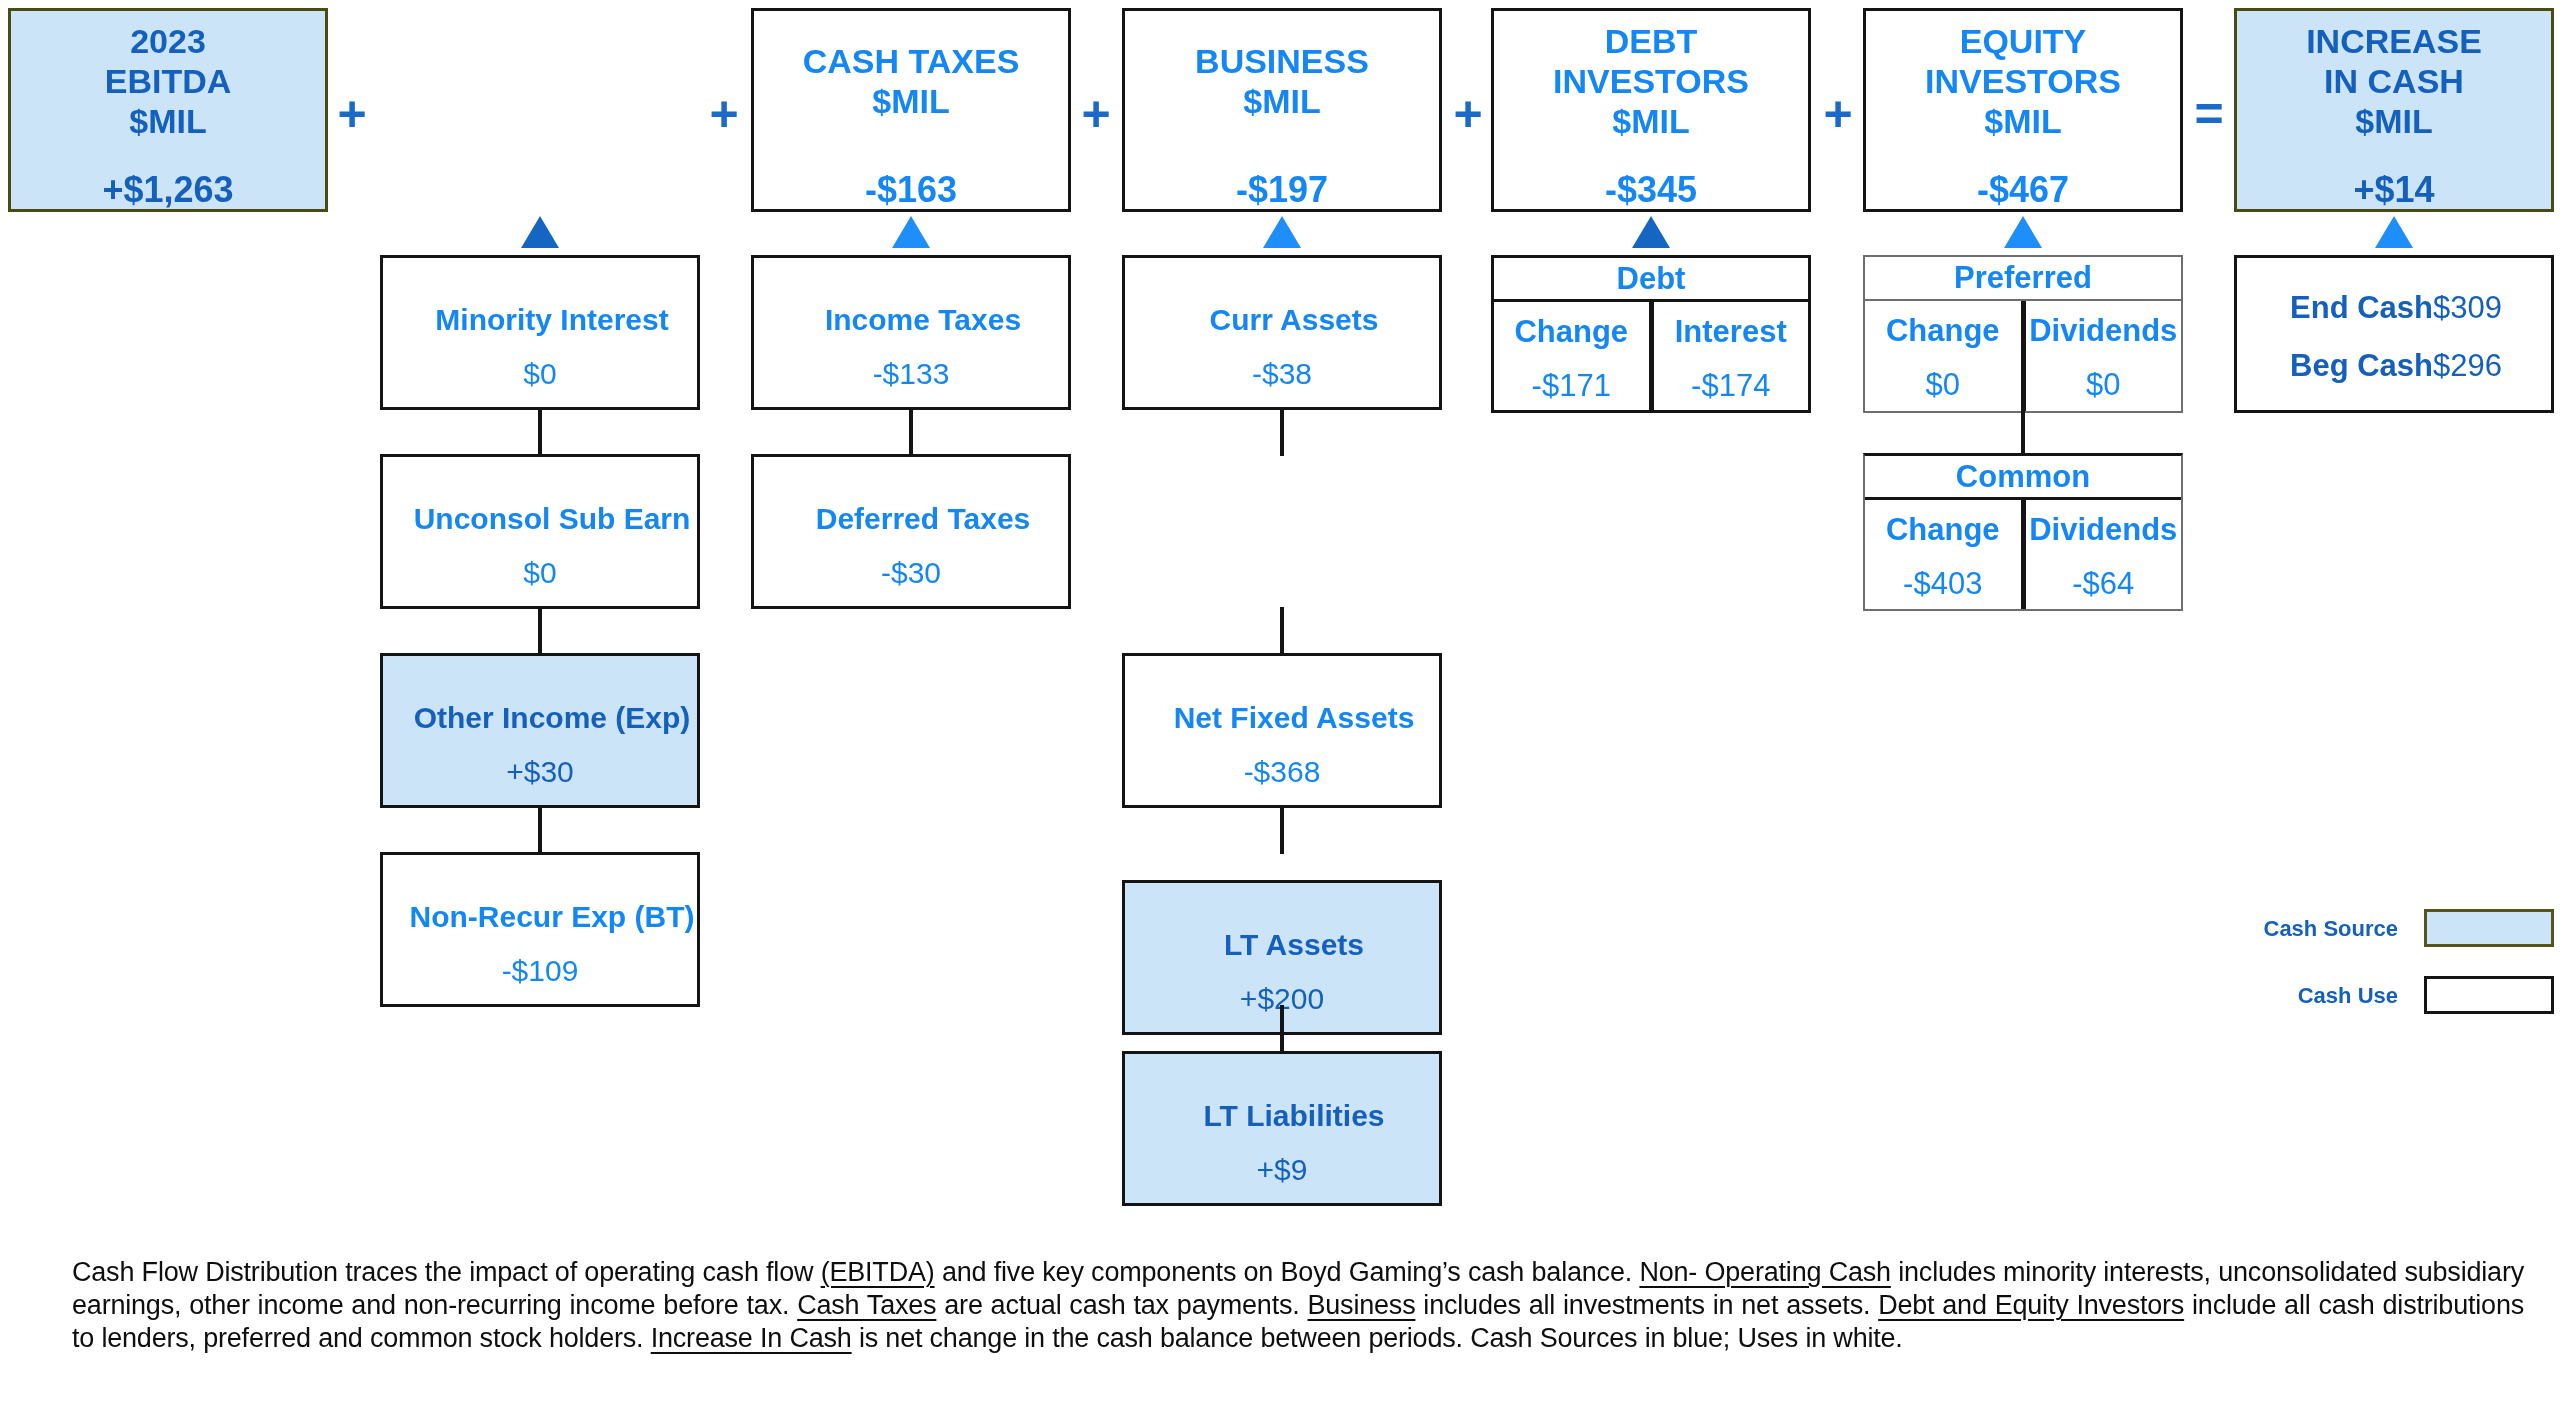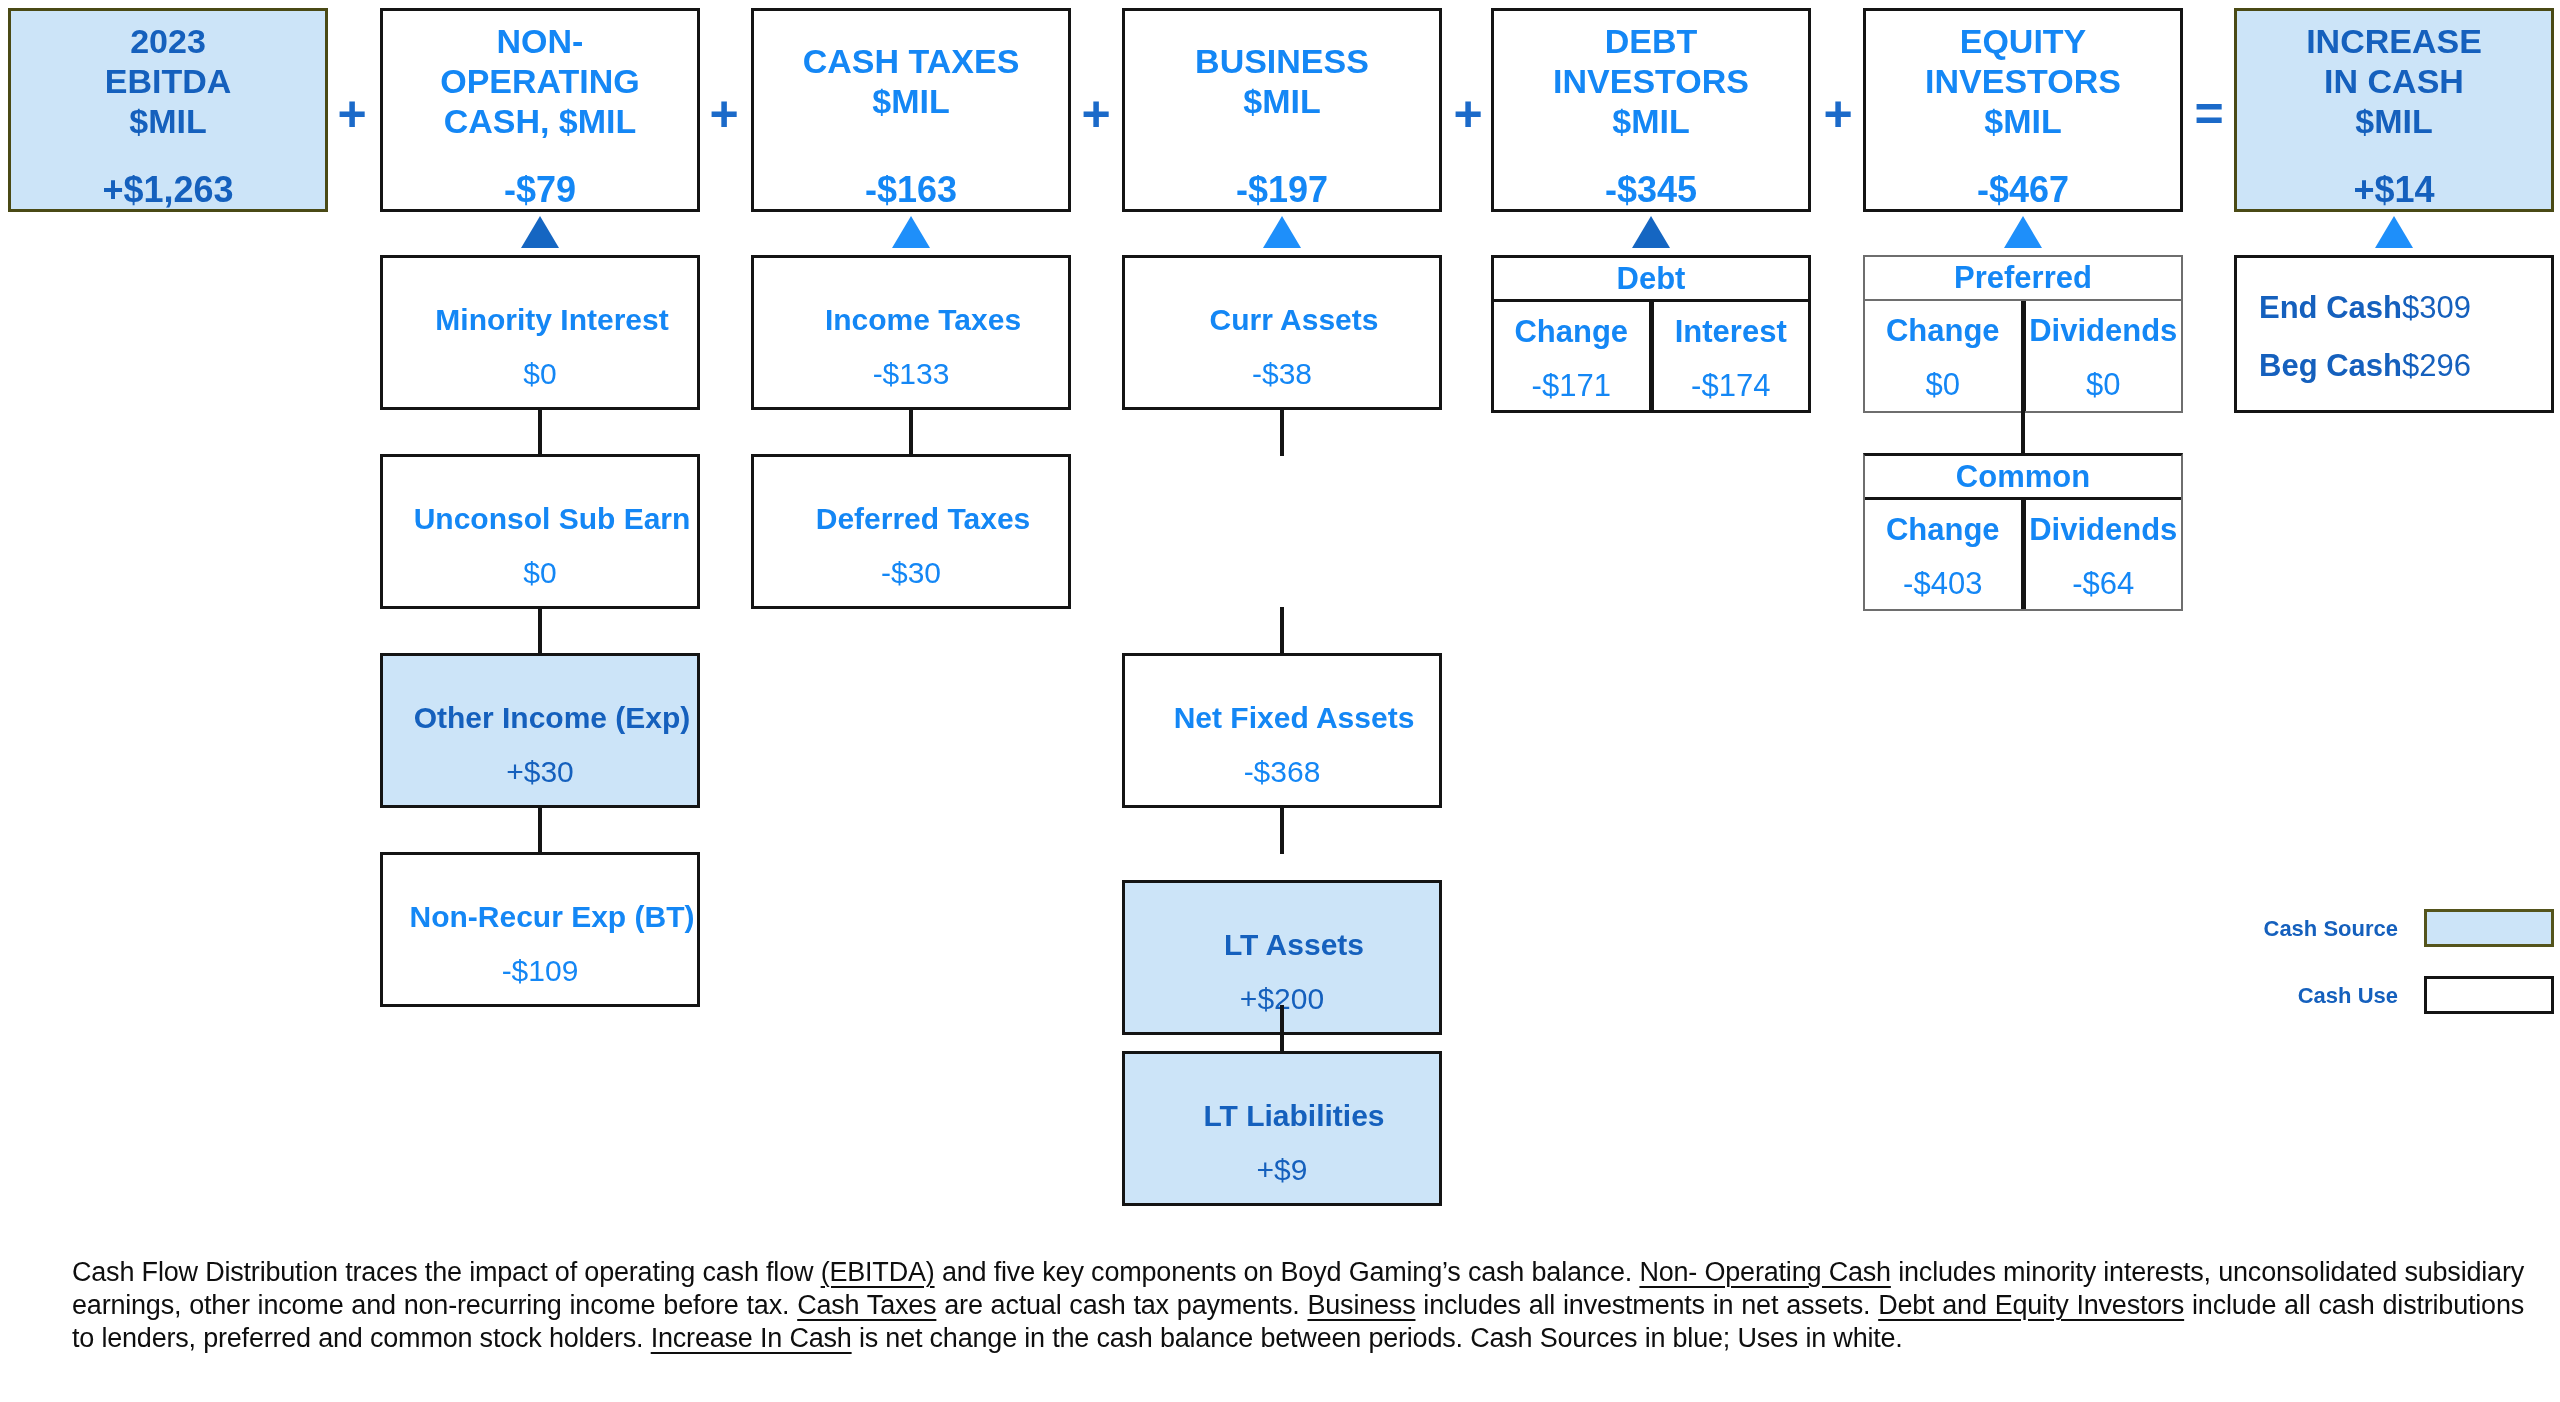--- a/index.html
+++ b/index.html
@@ -95,21 +95,21 @@
   }
   .tvalue2 {
     position: absolute; top: 66px; left: 0; right: 0;
     text-align: center; font-size: 31px; line-height: 36px;
   }
 
   
   .cashbox { top: 255px; height: 158px; }
   .crow {
     position: absolute; left: 22px; right: 18px;
-    display: flex; justify-content: flex-start;
+    display: flex; justify-content: center;
     font-size: 31px; line-height: 36px;
   }
   .crow .clab { font-weight: bold; }
 
   
   .legend-label {
     position: absolute; right: 162px; height: 38px; line-height: 38px;
     font-weight: bold; font-size: 22px; text-align: right; color: #1560bd;
   }
   .swatch {
@@ -136,26 +136,20 @@
 <div class="stage">
 
   <div class="box topbox source source-border" style="left:8px">
     <div class="ttitle dark">2023
 EBITDA
 $MIL</div>
     <div class="tvalue dark">+$1,263</div>
   </div>
   <div class="op" style="left:322px">+</div>
 
-  <div class="box topbox" style="left:380px">
-    <div class="ttitle bright">NON-
-OPERATING
-CASH, $MIL</div>
-    <div class="tvalue bright">-$79</div>
-  </div>
   <div class="op" style="left:694px">+</div>
 
   <div class="box topbox" style="left:751px">
     <div class="ttitle bright">CASH TAXES
 $MIL</div>
     <div class="tvalue bright">-$163</div>
   </div>
   <div class="op" style="left:1066px">+</div>
 
   <div class="box topbox" style="left:1122px">

